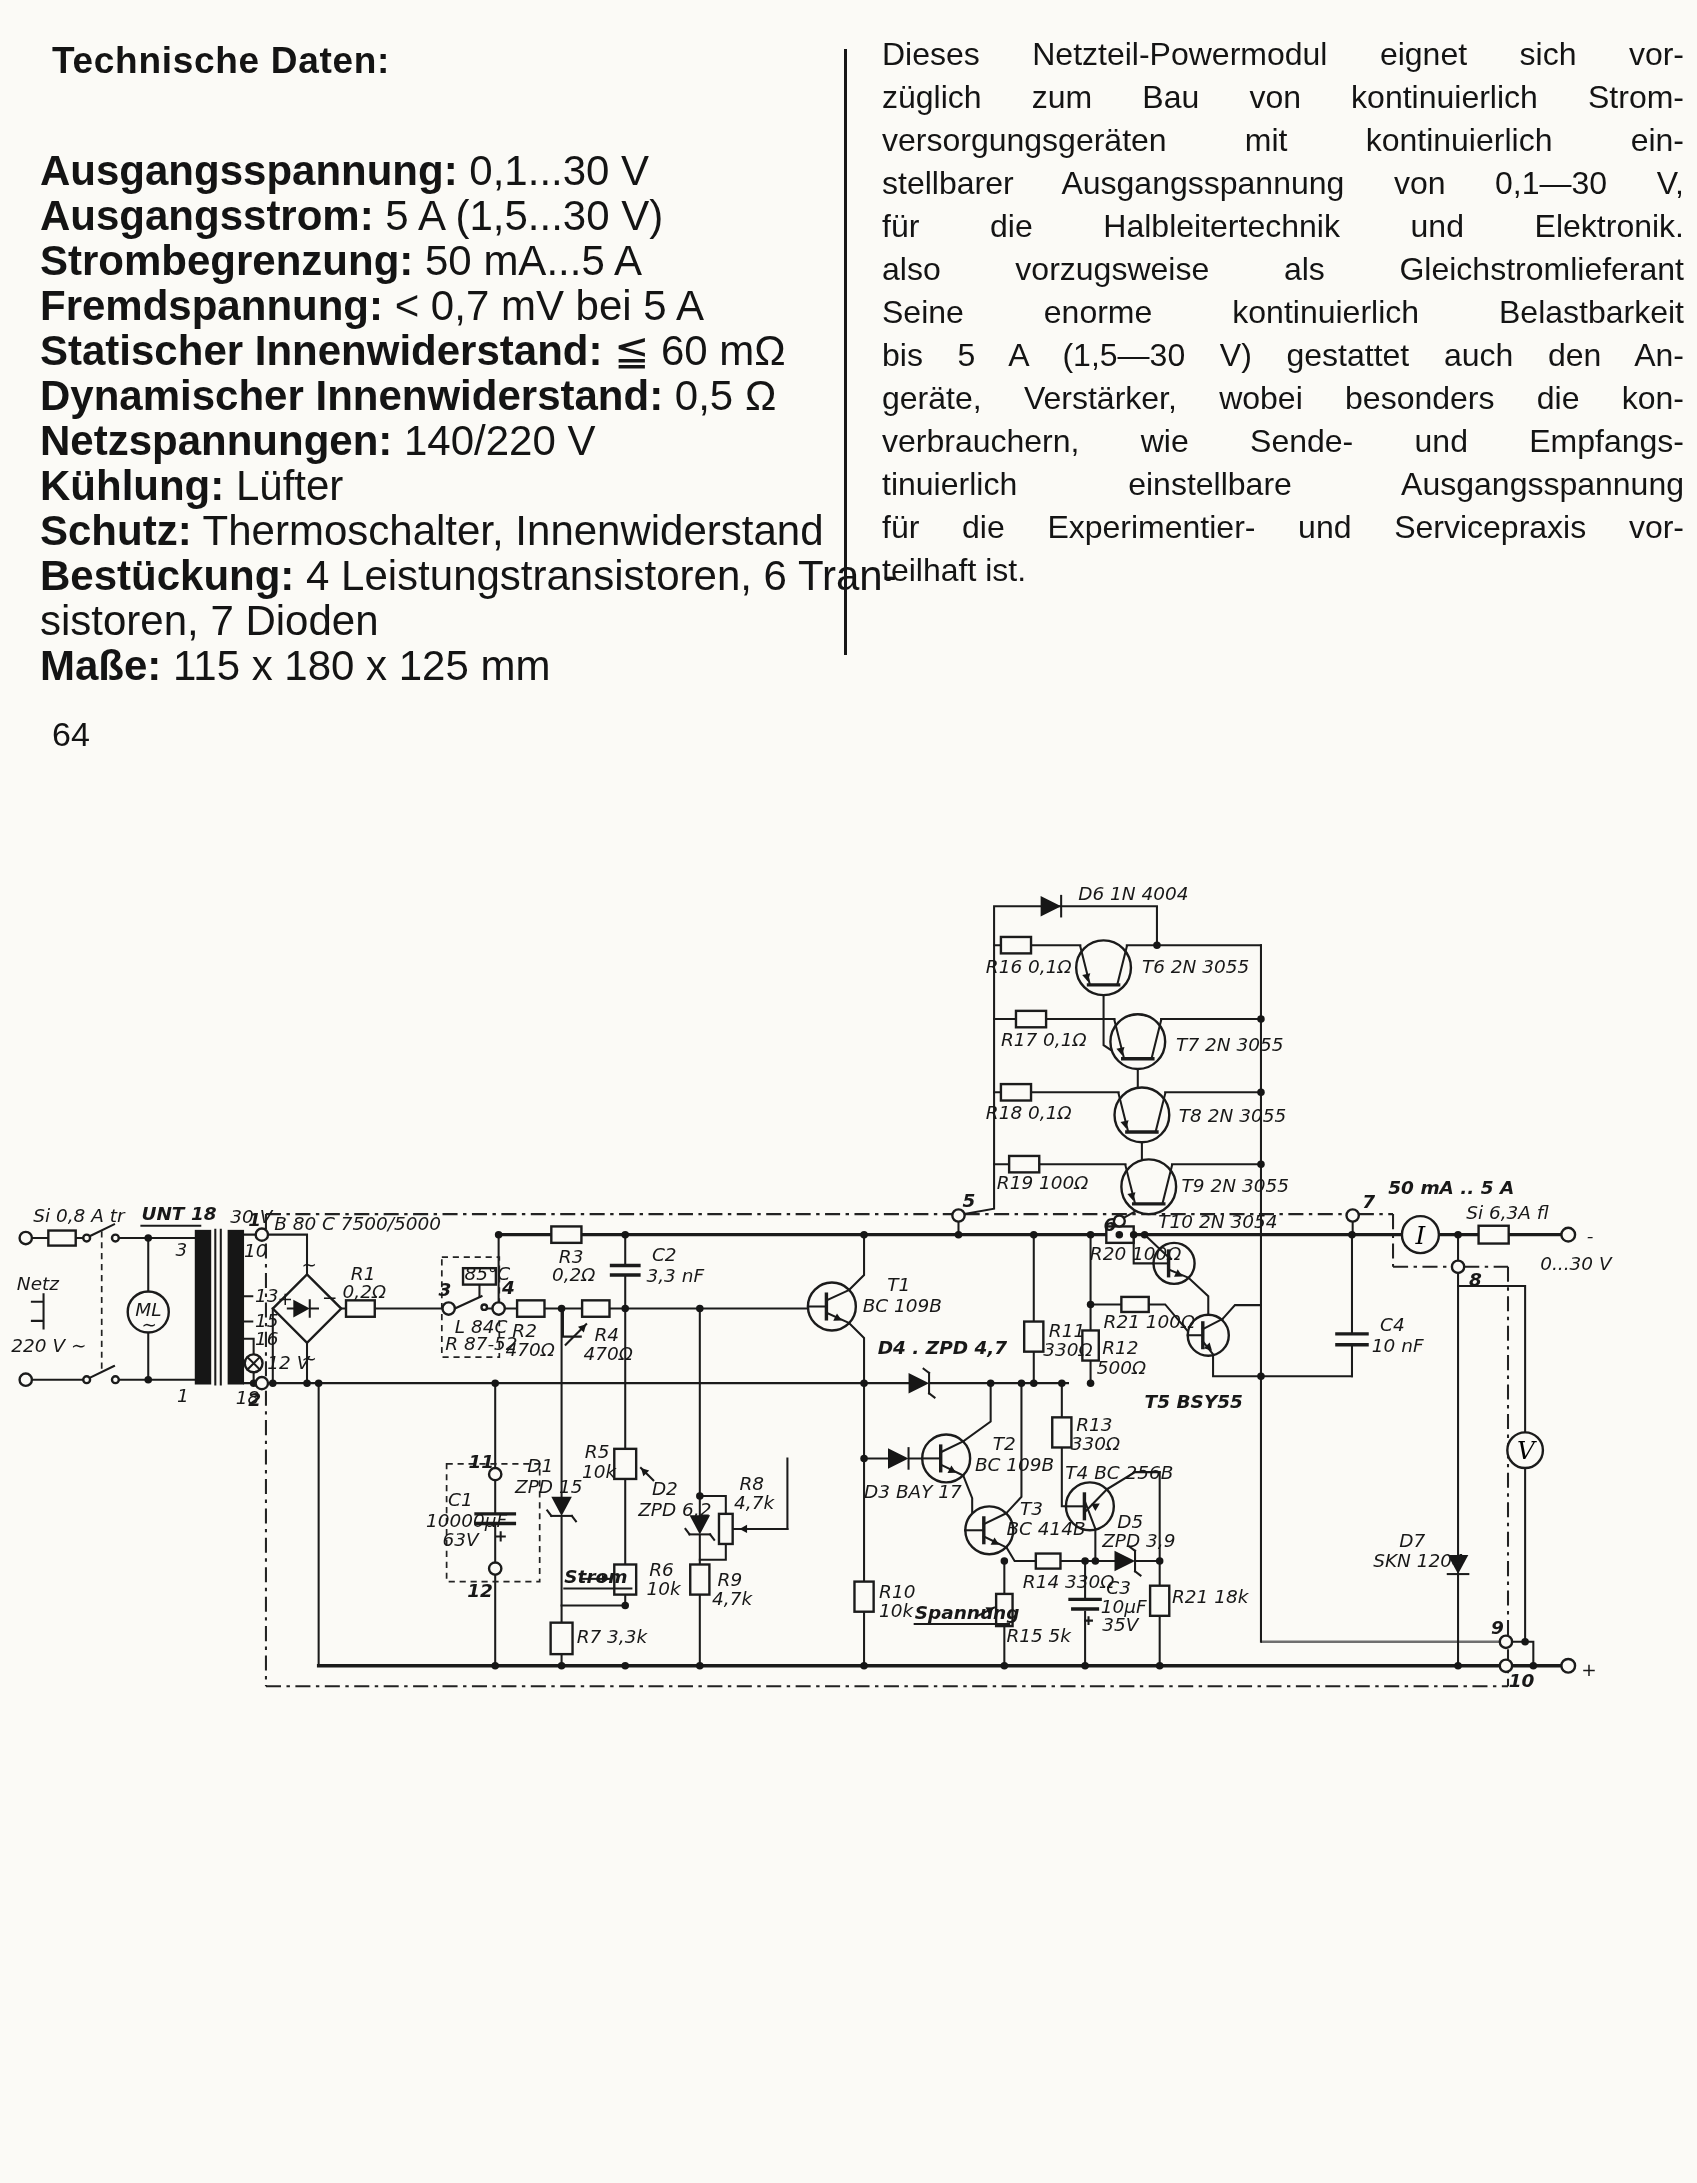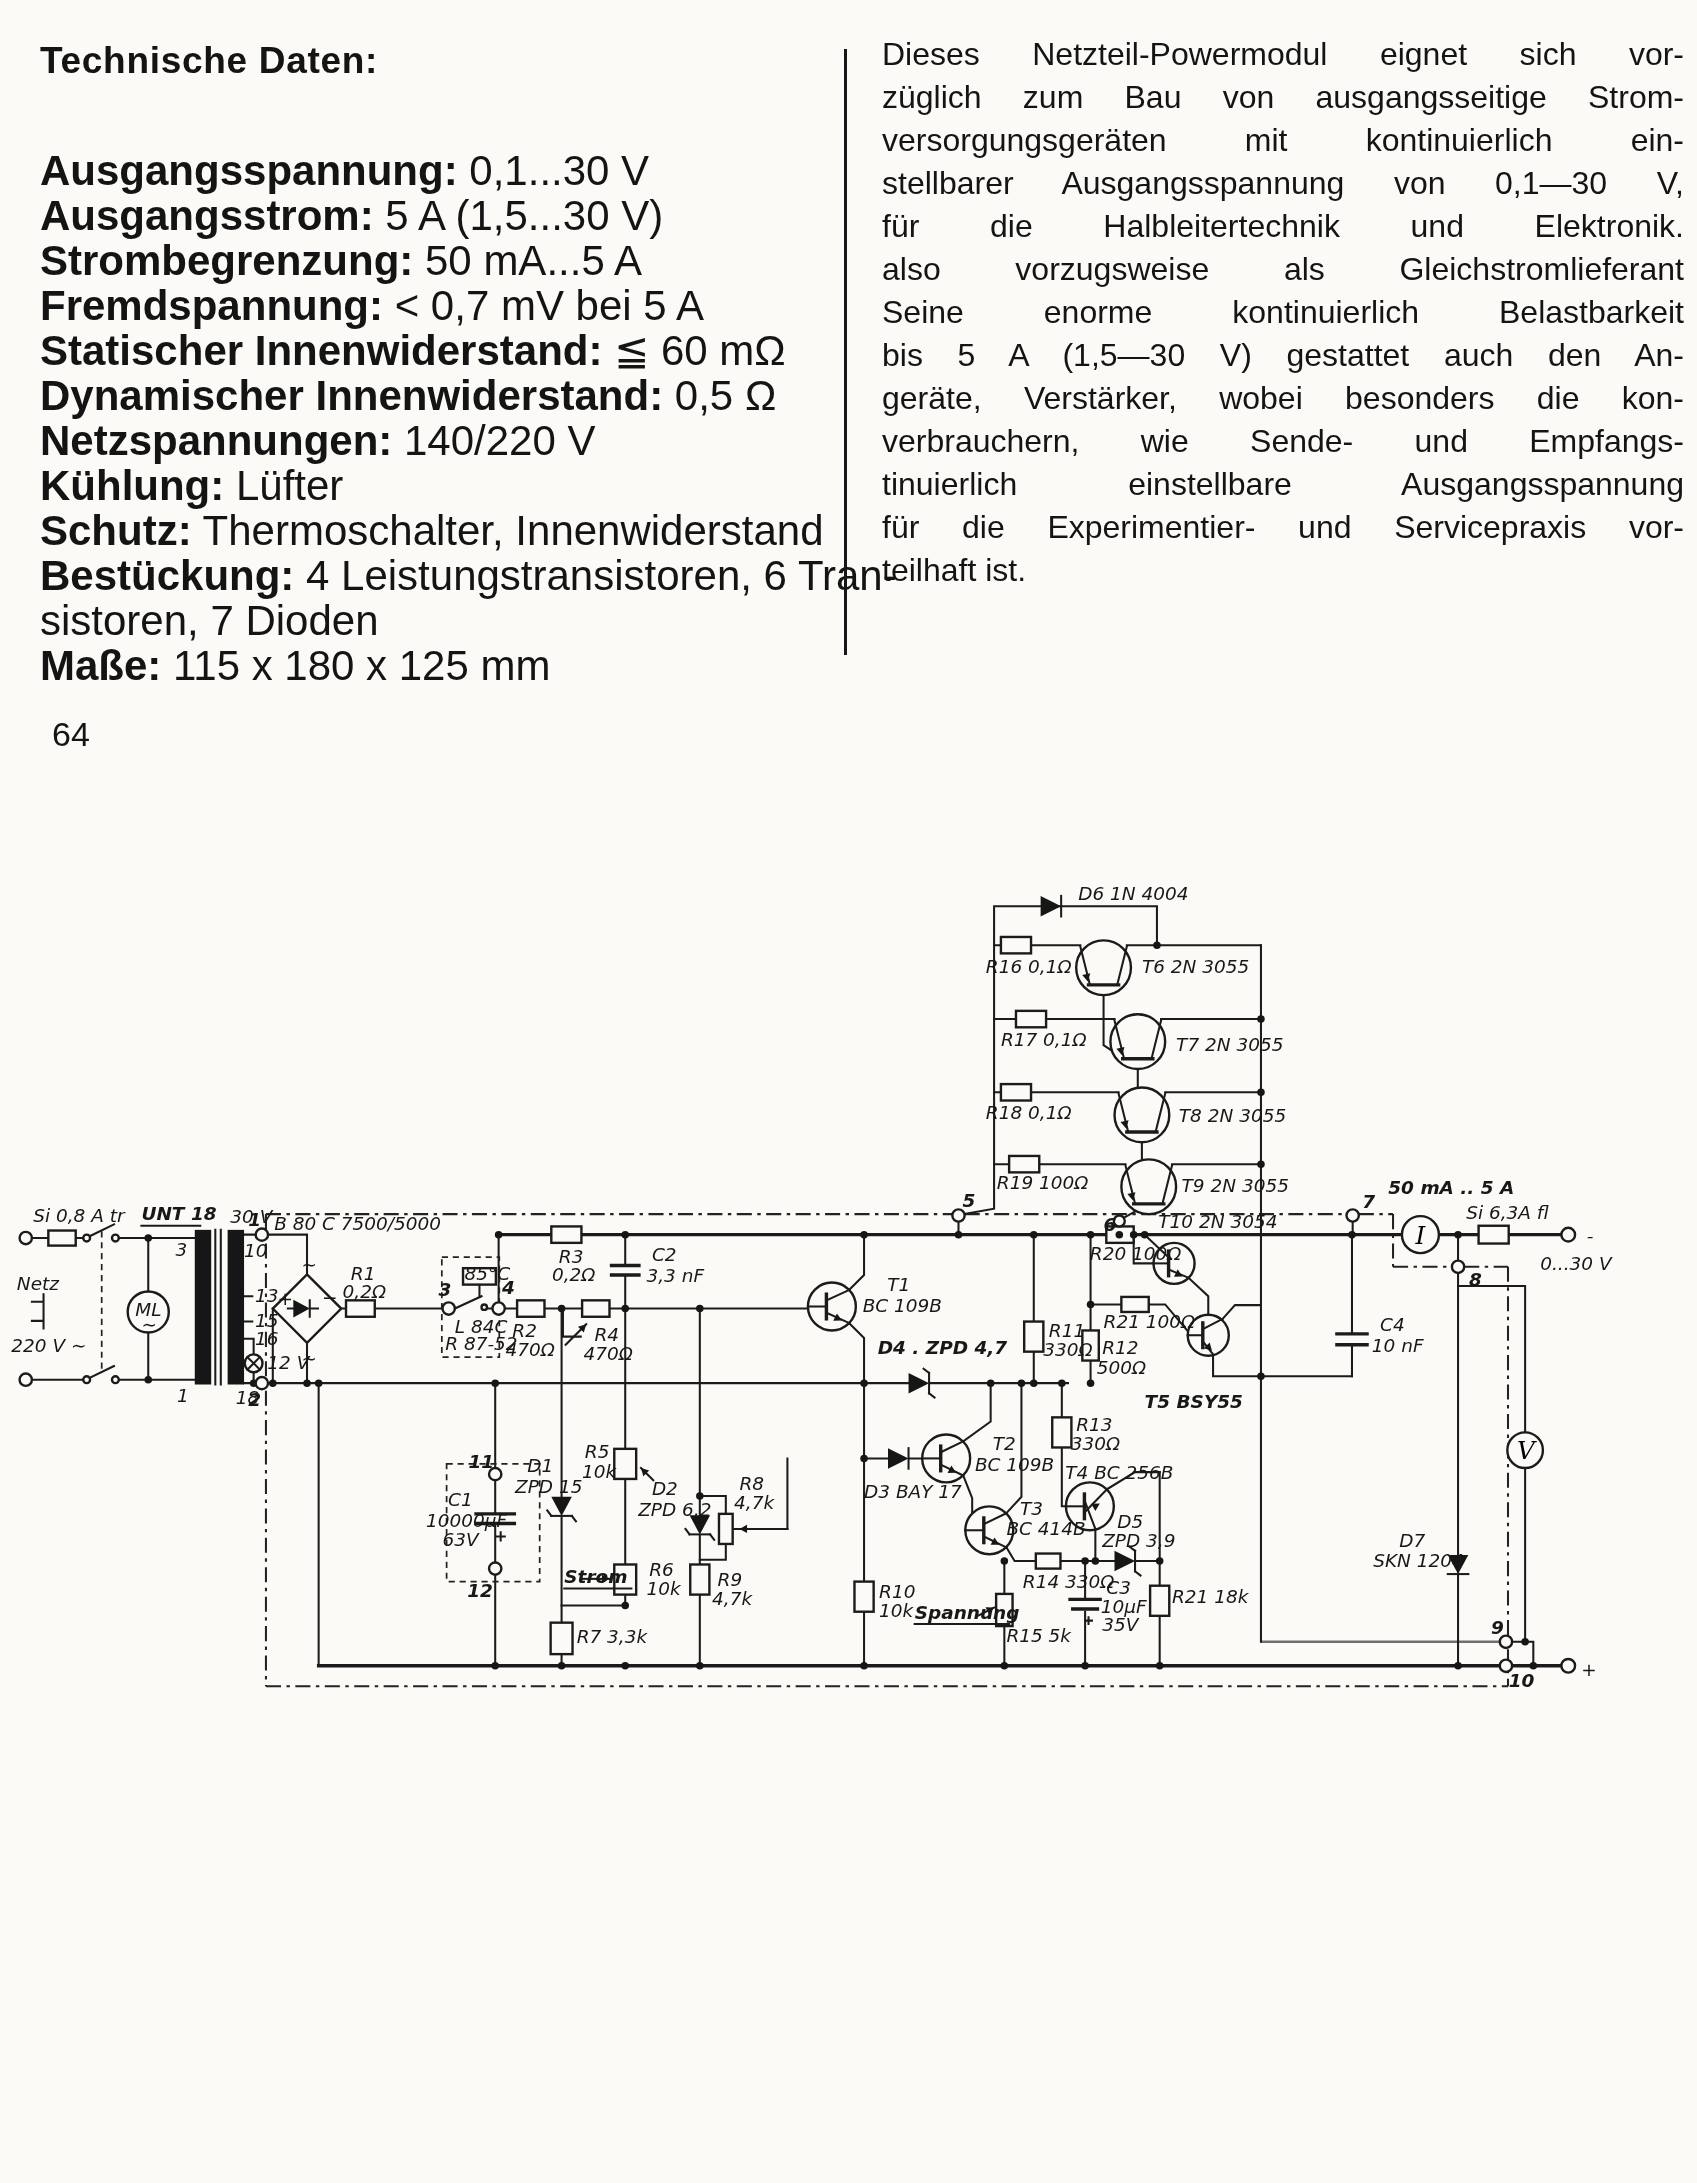--- a/index.html
+++ b/index.html
@@ -1,20 +1,20 @@
 <!DOCTYPE html>
 <html style="font-size:11px"><head>
 <meta charset="utf-8">
 <style>
   html,body{margin:0;padding:0;background:#e8e6e0;}
   #page{position:relative;width:1698px;height:2183px;background:#fbfaf6;color:#141414;
         font-family:"Liberation Sans","DejaVu Sans",sans-serif;overflow:hidden;}
   
   #specs{position:absolute;left:40px;top:40px;width:784px;}
-  #specs h1{font-size:37px;margin:0 0 66px 0;letter-spacing:0.7px;}
+  #specs h1{font-size:37px;margin:0 0 66px 12px;letter-spacing:0.7px;}
   .spec-line{font-size:42px;line-height:45px;white-space:nowrap;}
   .spec-line b{font-weight:bold;}
   
   #divider{position:absolute;left:844px;top:49px;width:3.4px;height:606px;background:#171717;}
   
   #desc{position:absolute;left:882px;top:33px;width:802px;}
   .desc-line{font-size:32px;line-height:43px;text-align:justify;text-align-last:justify;}
   .desc-line:last-child{text-align-last:left;}
   #pageno{position:absolute;left:52px;top:715px;font-size:34px;}
   
@@ -51,21 +51,21 @@
         <div class="spec-line"><b>Bestückung:</b><span> 4 Leistungstransistoren, 6 Tran-</span></div>
         <div class="spec-line"><b></b><span>sistoren, 7 Dioden</span></div>
         <div class="spec-line"><b>Maße:</b><span> 115 x 180 x 125 mm</span></div>
       </div>
   </div>
 
   <div id="divider"></div>
 
   <div id="desc">
       <div class="desc-line">Dieses Netzteil-Powermodul eignet sich vor-</div>
-      <div class="desc-line">züglich zum Bau von ausgangsseitige Strom-</div>
+      <div class="desc-line">züglich zum Bau von kontinuierlich Strom-</div>
       <div class="desc-line">versorgungsgeräten mit kontinuierlich ein-</div>
       <div class="desc-line">stellbarer Ausgangsspannung von 0,1—30 V,</div>
       <div class="desc-line">für die Halbleitertechnik und Elektronik.</div>
       <div class="desc-line">also vorzugsweise als Gleichstromlieferant</div>
       <div class="desc-line">Seine enorme kontinuierlich Belastbarkeit</div>
       <div class="desc-line">bis 5 A (1,5—30 V) gestattet auch den An-</div>
       <div class="desc-line">geräte, Verstärker, wobei besonders die kon-</div>
       <div class="desc-line">verbrauchern, wie Sende- und Empfangs-</div>
       <div class="desc-line">tinuierlich einstellbare Ausgangsspannung</div>
       <div class="desc-line">für die Experimentier- und Servicepraxis vor-</div>

